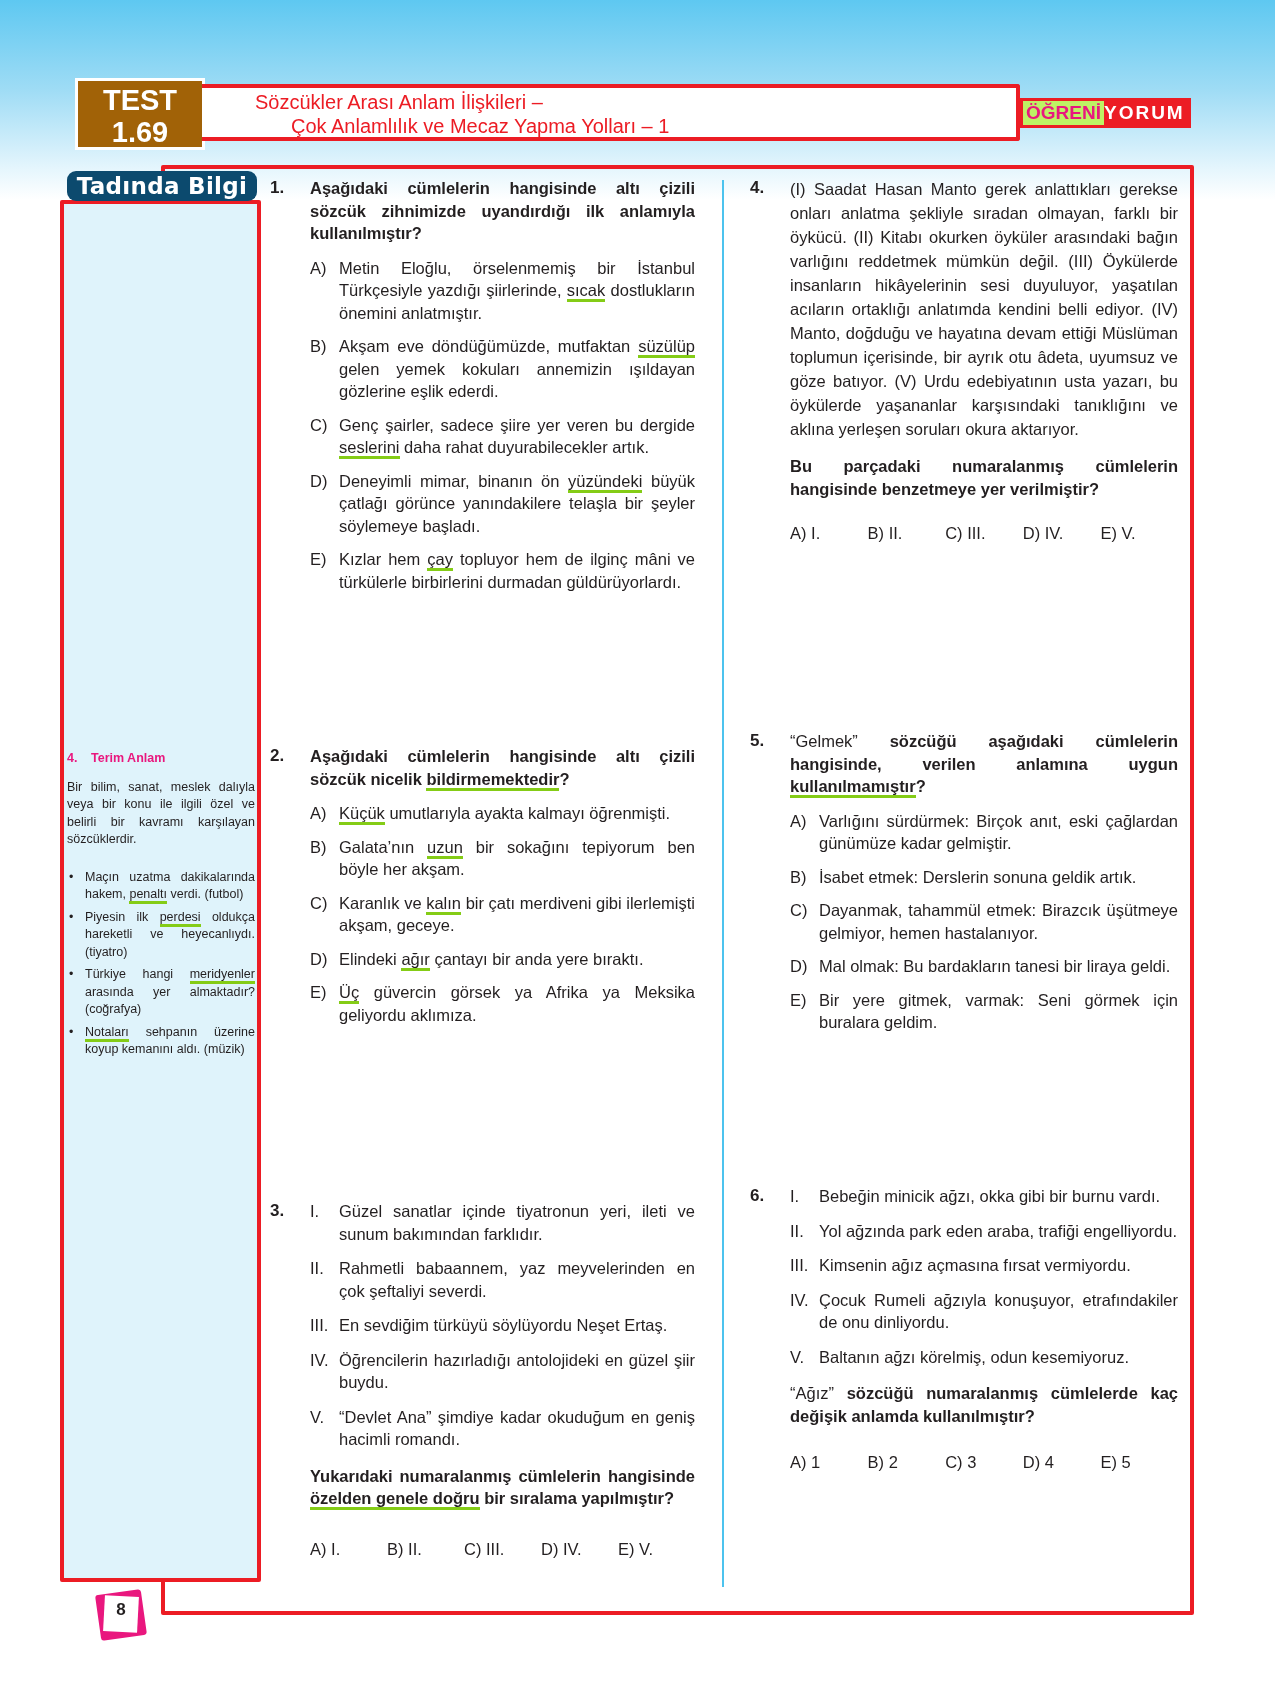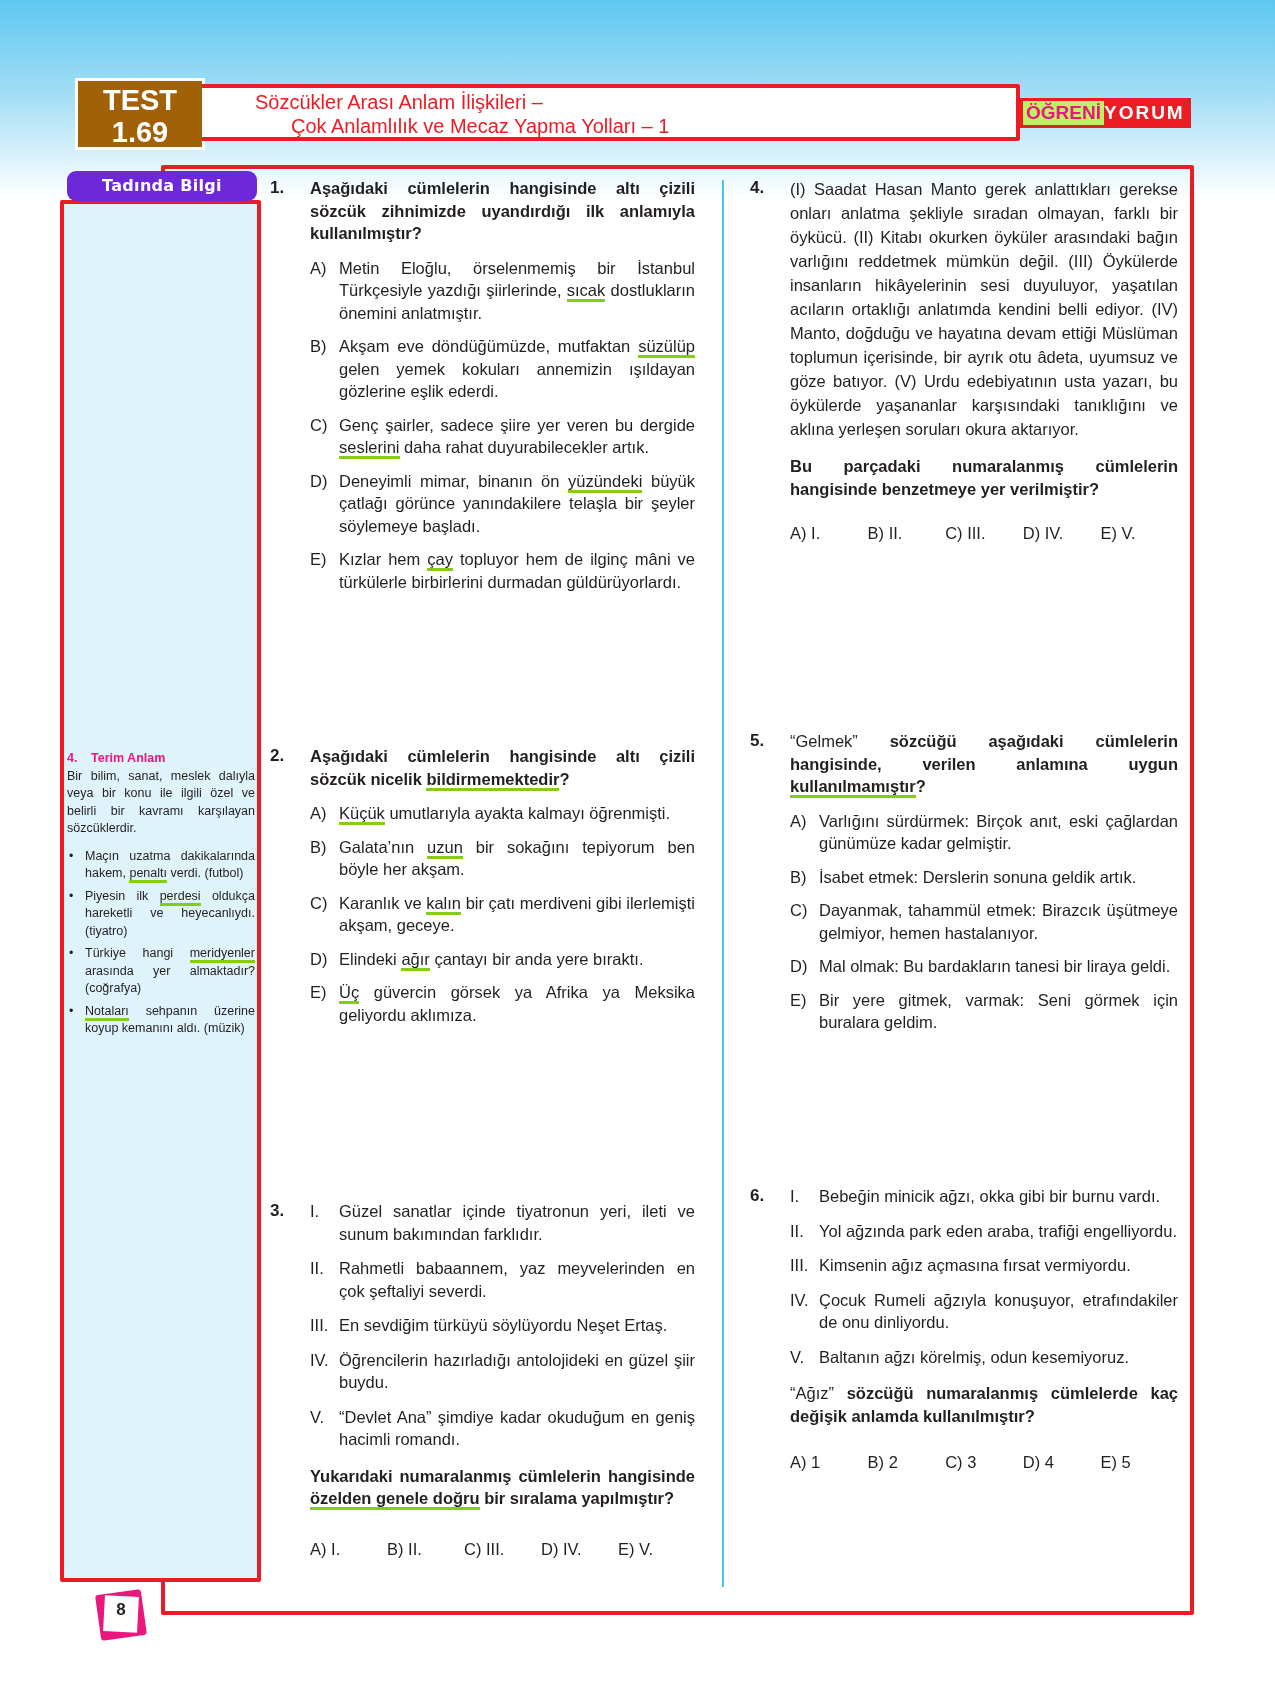--- a/index.html
+++ b/index.html
@@ -17,28 +17,28 @@
   .title-line { position: absolute; left: 53px; color: #ec1c24; font-size: 20px; line-height: 22px; white-space: nowrap; }
   .title-line.l1 { top: 3px; }
   .title-line.l2 { top: 27px; margin-left: 36px; }
 
   .brand { position: absolute; left: 1019px; top: 98px; height: 30px; background: #ec1c24; display: flex; align-items: center; padding: 0 4px 0 4px; }
   .brand .b1 { background: #bef264; color: #e9177e; font-weight: bold; font-size: 19px; padding: 0 3px; line-height: 24px; }
   .brand .b2 { color: #ffffff; font-weight: bold; font-size: 19px; letter-spacing: 2px; padding: 0 2px 0 0; line-height: 24px; }
 
   .main-frame { position: absolute; left: 161px; top: 165px; width: 1033px; height: 1450px; border: 4px solid #ec1c24; border-radius: 2px; }
 
-  .sidebar-tab { position: absolute; left: 67px; top: 171px; width: 190px; height: 30px; background: #6d28d9;
-    border-radius: 9px; color: #fff; font-weight: bold; font-size: 16px; text-align: center; line-height: 30px; font-family: "DejaVu Sans", sans-serif; letter-spacing: 0.3px; }
+  .sidebar-tab { position: absolute; left: 67px; top: 171px; width: 190px; height: 30px; background: #0c4a6e;
+    border-radius: 9px; color: #fff; font-weight: bold; font-size: 23px; text-align: center; line-height: 30px; font-family: "DejaVu Sans", sans-serif; letter-spacing: 0.3px; }
   .sidebar-box { position: absolute; left: 60px; top: 200px; width: 201px; height: 1382px; background: #dff3fb; border: 4px solid #ec1c24; border-radius: 2px; }
 
   .side-content { position: absolute; left: 67px; top: 750px; width: 188px; font-size: 12.5px; line-height: 17.5px; color: #231f20; }
-  .side-head { color: #e9177e; font-weight: bold; font-size: 12.5px; margin-bottom: 0; }
+  .side-head { color: #e9177e; font-weight: bold; font-size: 12.5px; margin-bottom: 11px; }
   .side-head .num { display: inline-block; width: 24px; }
-  .side-def { text-align: justify; margin-bottom: 10px; }
+  .side-def { text-align: justify; margin-bottom: 20px; }
   .side-list .li { position: relative; padding-left: 18px; text-align: justify; margin-bottom: 5px; }
   .side-list .li::before { content: "•"; position: absolute; left: 2px; top: 0; }
   u { text-decoration: none; border-bottom: 3px solid #84cc16; }
 
   .col-divider { position: absolute; left: 722px; top: 180px; width: 2px; height: 1407px; background: #4cc3ee; }
 
   .q { position: absolute; font-size: 16.5px; line-height: 22.5px; color: #231f20; }
   .q .qnum { position: absolute; left: 0; top: 0; font-weight: bold; font-size: 17px; }
   .q .stem { margin-left: 40px; font-weight: bold; text-align: justify; }
   .q .stem .nb { font-weight: normal; }

